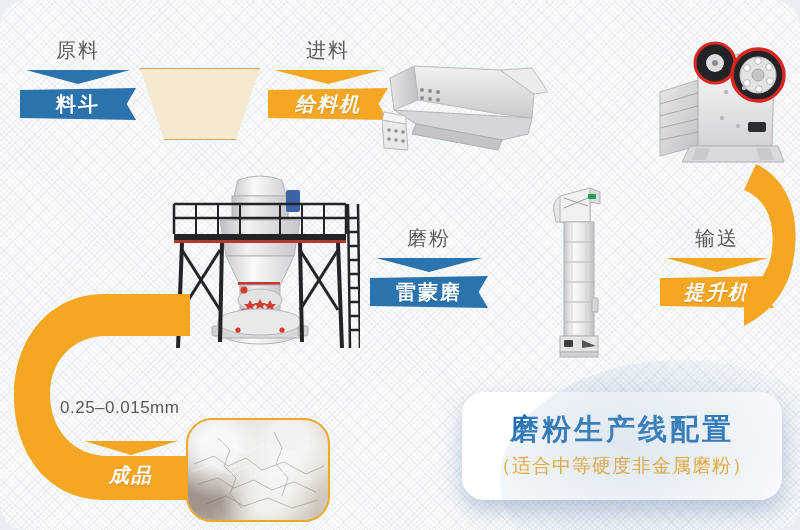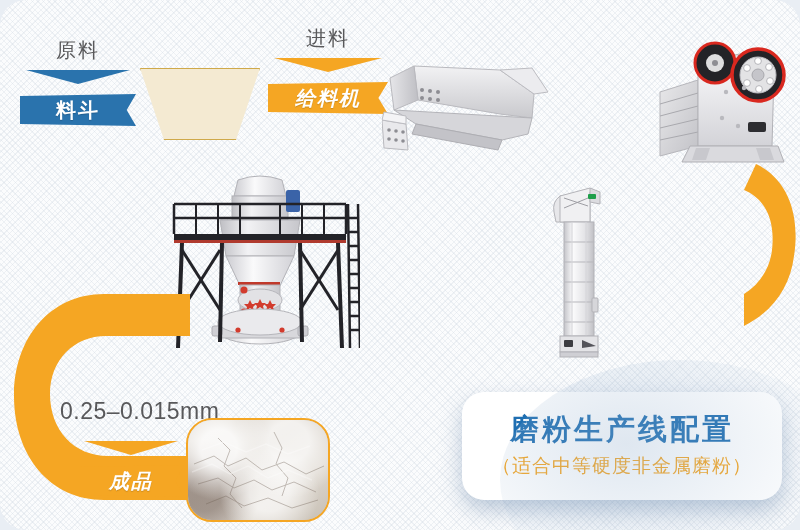--- a/index.html
+++ b/index.html
@@ -38,21 +38,21 @@
     line-height:1;
     white-space:nowrap;
   }
   .step .chev{
     margin:9px auto 0;
     height:16px;
   }
   .step .chev svg{display:block;}
   .step .ribbon{
     position:relative;
-    margin-top:9px;
+    margin-top:3px;
     height:32px;
     display:flex;align-items:center;justify-content:center;
     color:#fff;
     font-size:20px;
     font-weight:bold;
     letter-spacing:2px;
     white-space:nowrap;
     padding:0 12px;
     text-shadow:0 1px 1px rgba(0,0,0,.18);
     clip-path:polygon(0 6%,100% 0,92% 50%,100% 100%,0 94%);
@@ -75,21 +75,21 @@
   
   .mill *{box-sizing:border-box;}
 
   
   .arc{position:absolute;}
   .arc svg{display:block;}
 
   
   .sizetext{
     position:absolute;
-    font-size:23px;
+    font-size:17px;
     color:#58585a;
     letter-spacing:.5px;
     white-space:nowrap;
   }
 
   
   .photo{
     position:absolute;
     border:2px solid #f5a623;
     border-radius:26px;
@@ -137,21 +137,21 @@
         <polygon points="6,1 110,1 58,15" fill="#2a73ad"></polygon>
       </svg>
     </div>
     <div class="ribbon">料斗</div>
   </div>
 
   <div class="hopper-wrap" style="left:140px;top:68px;">
     <div class="hopper"></div>
   </div>
 
-  <div class="step orange" style="left:268px;top:28px;width:120px;">
+  <div class="step orange" style="left:268px;top:40px;width:120px;">
     <div class="cap">进料</div>
     <div class="chev">
       <svg width="120" height="16" viewBox="0 0 120 16">
         <polygon points="6,1 114,1 60,15" fill="#f5a623"></polygon>
       </svg>
     </div>
     <div class="ribbon">给料机</div>
   </div>
 
   <div class="machine" style="left:382px;top:58px;width:170px;height:105px;">
@@ -333,20 +333,29 @@
 
       <g stroke="#232328" stroke-width="2.5" fill="none">
         <path d="M188,34 L190,178 M198,34 L200,178"></path>
         <path d="M188,48 L198,48 M188,62 L198,62 M189,76 L199,76 M189,90 L199,90
                  M189,104 L199,104 M190,118 L200,118 M190,132 L200,132 M190,146 L200,146
                  M190,160 L200,160"></path>
       </g>
     </svg>
   </div>
 
+  <div class="step blue" style="left:370px;top:228px;width:118px;">
+    <div class="cap">磨粉</div>
+    <div class="chev">
+      <svg width="118" height="16" viewBox="0 0 118 16">
+        <polygon points="6,1 112,1 59,15" fill="#2a73ad"></polygon>
+      </svg>
+    </div>
+    <div class="ribbon">雷蒙磨</div>
+  </div>
 
   <div class="machine" style="left:544px;top:180px;width:72px;height:178px;">
     <svg width="72" height="178" viewBox="0 0 72 178">
       <defs>
         <linearGradient id="be1" x1="0" y1="0" x2="1" y2="0">
           <stop offset="0" stop-color="#c4c4c9"></stop>
           <stop offset=".3" stop-color="#fbfbfc"></stop>
           <stop offset=".72" stop-color="#e2e2e5"></stop>
           <stop offset="1" stop-color="#bfbfc4"></stop>
         </linearGradient>
@@ -375,20 +384,29 @@
       </g>
       <rect x="48" y="118" width="6" height="14" rx="1" fill="#d6d6da" stroke="#b2b2b7" stroke-width="1"></rect>
 
       <rect x="16" y="156" width="38" height="16" fill="#e4e4e7" stroke="#b2b2b7" stroke-width="1"></rect>
       <rect x="20" y="160" width="9" height="7" rx="1" fill="#3c3c41"></rect>
       <polygon points="38,160 52,166 38,168" fill="#55555b"></polygon>
       <rect x="16" y="172" width="38" height="5" fill="#cfcfd4" stroke="#b2b2b7" stroke-width="1"></rect>
     </svg>
   </div>
 
+  <div class="step orange" style="left:660px;top:228px;width:114px;">
+    <div class="cap">输送</div>
+    <div class="chev">
+      <svg width="114" height="16" viewBox="0 0 114 16">
+        <polygon points="6,1 108,1 57,15" fill="#f5a623"></polygon>
+      </svg>
+    </div>
+    <div class="ribbon">提升机</div>
+  </div>
 
   <div class="arc" style="left:686px;top:152px;width:114px;height:180px;">
     <svg width="114" height="180" viewBox="0 0 114 180">
       <path d="M70,12
                C104,28 114,66 108,104
                C104,136 86,160 58,174
                L58,142
                C74,132 84,116 86,98
                C89,72 82,48 58,38 Z" fill="#f5a623"></path>
     </svg>

